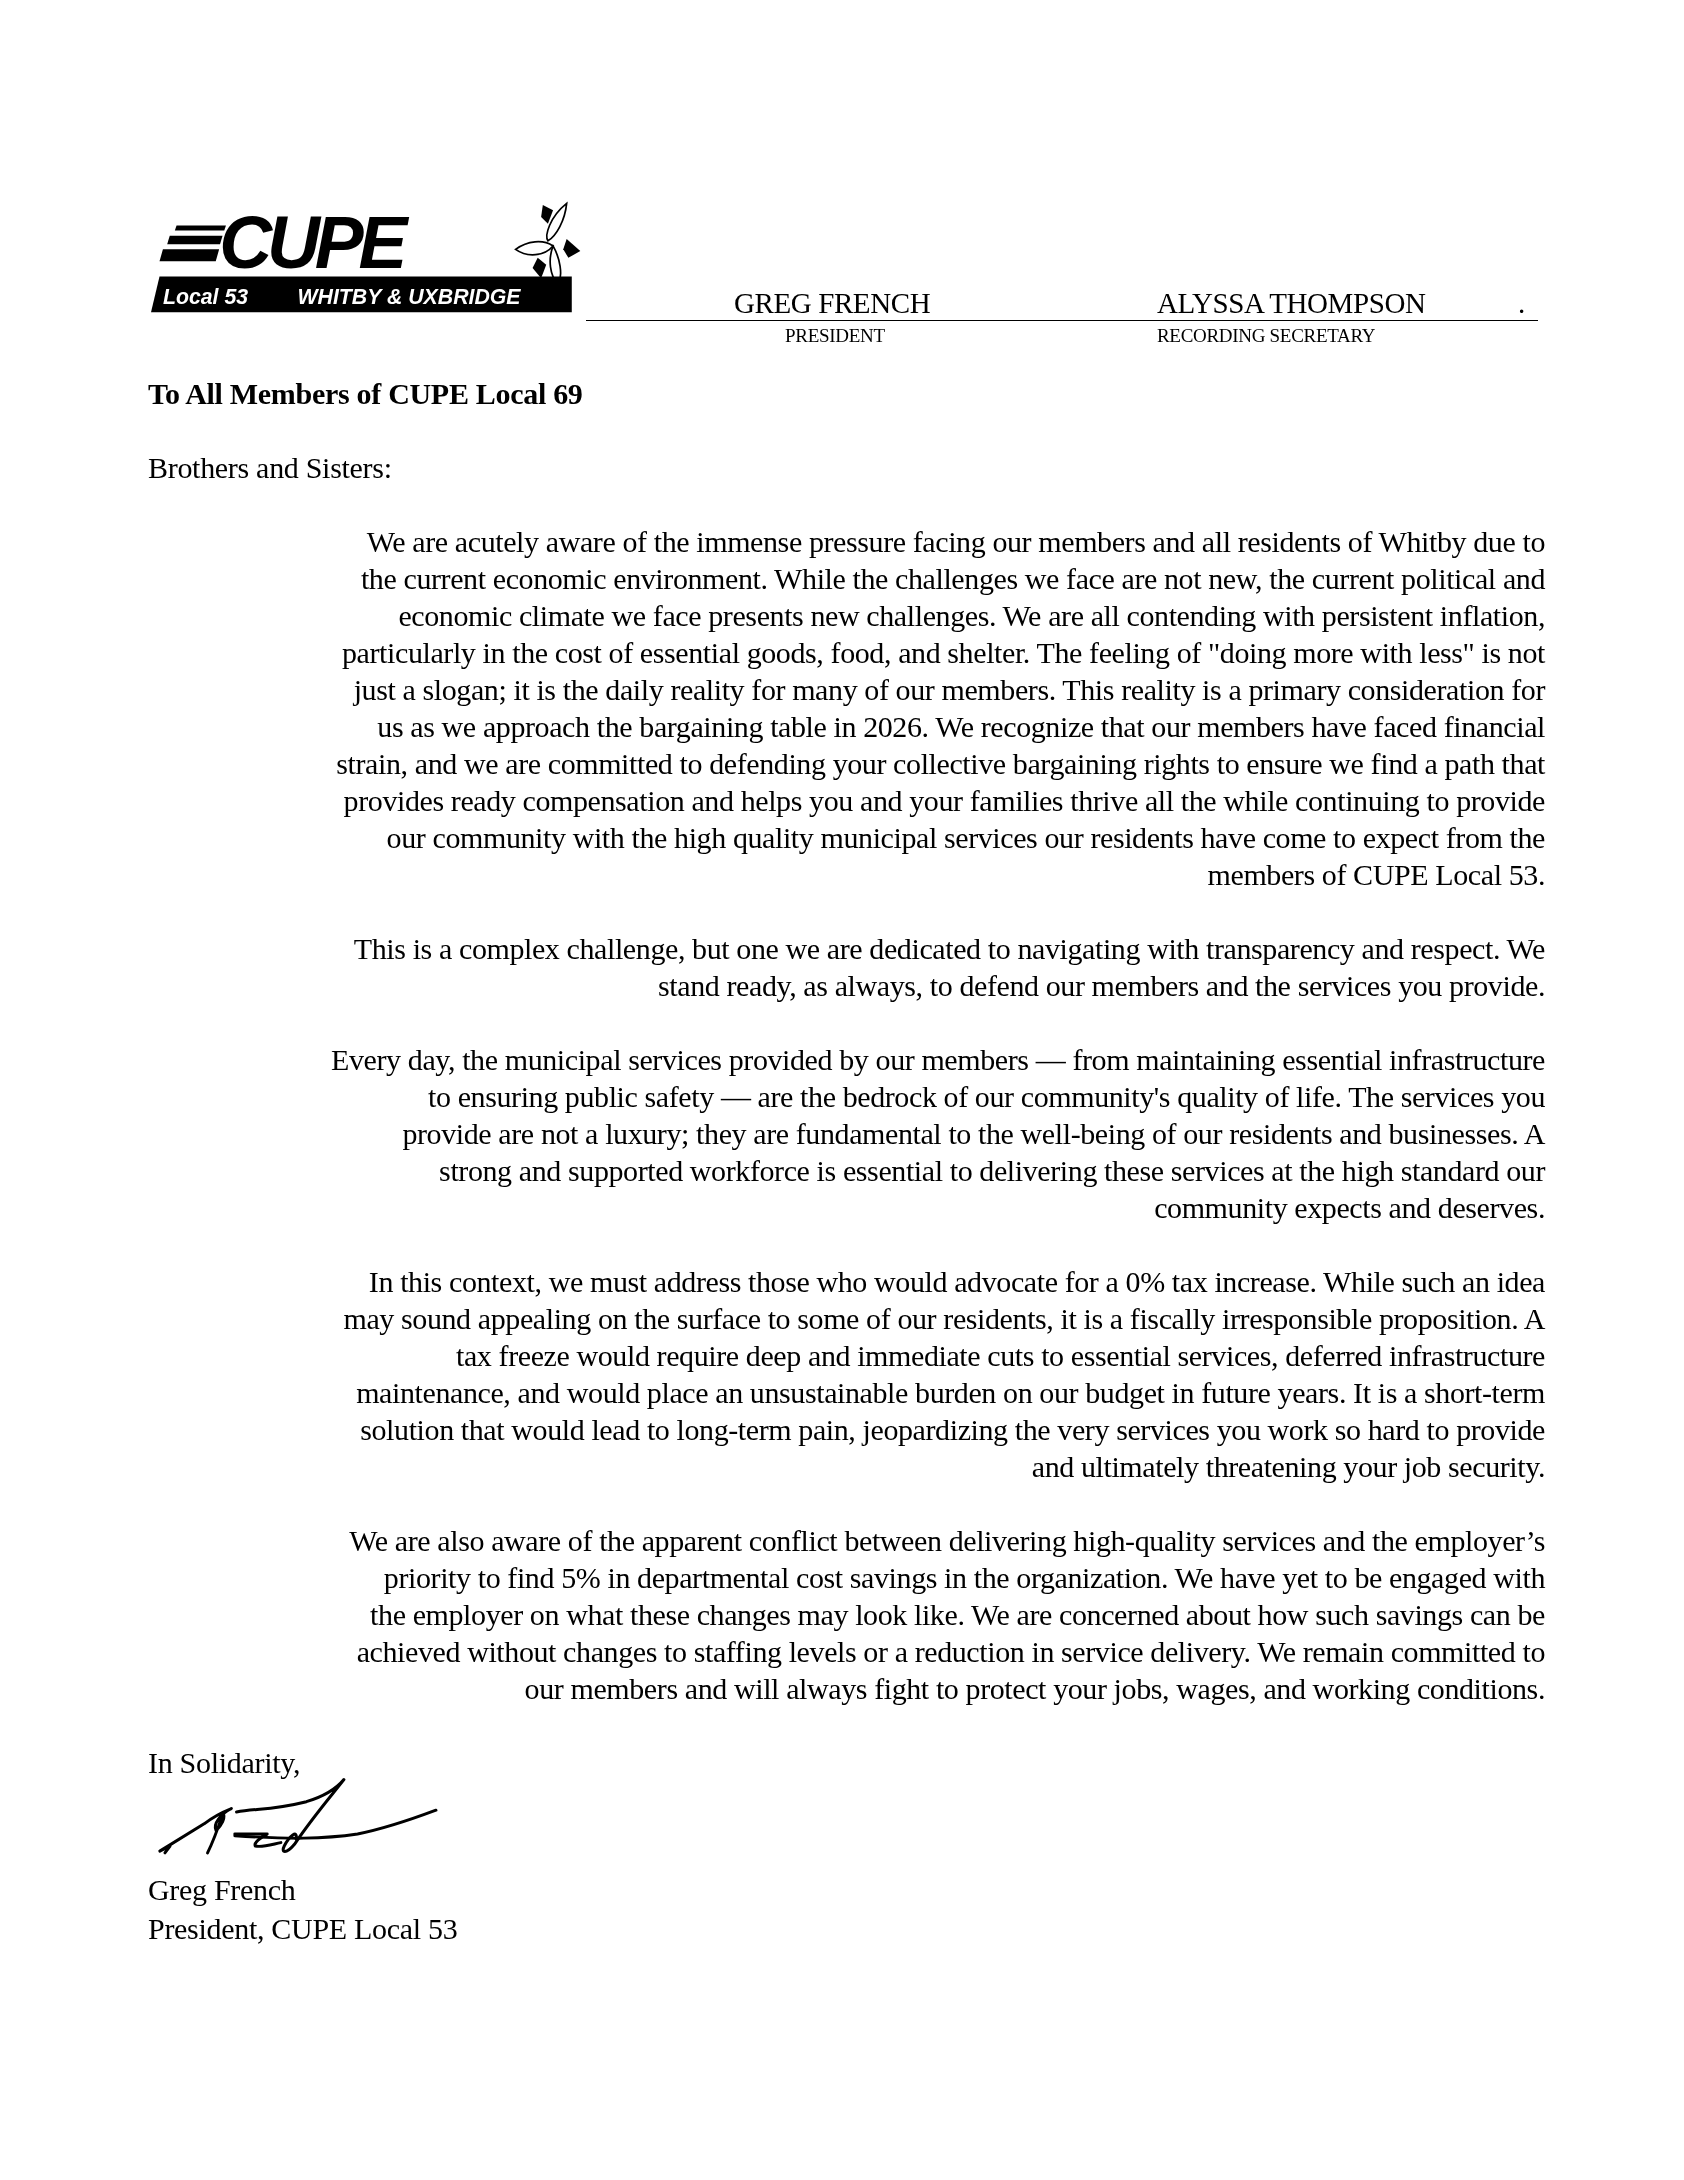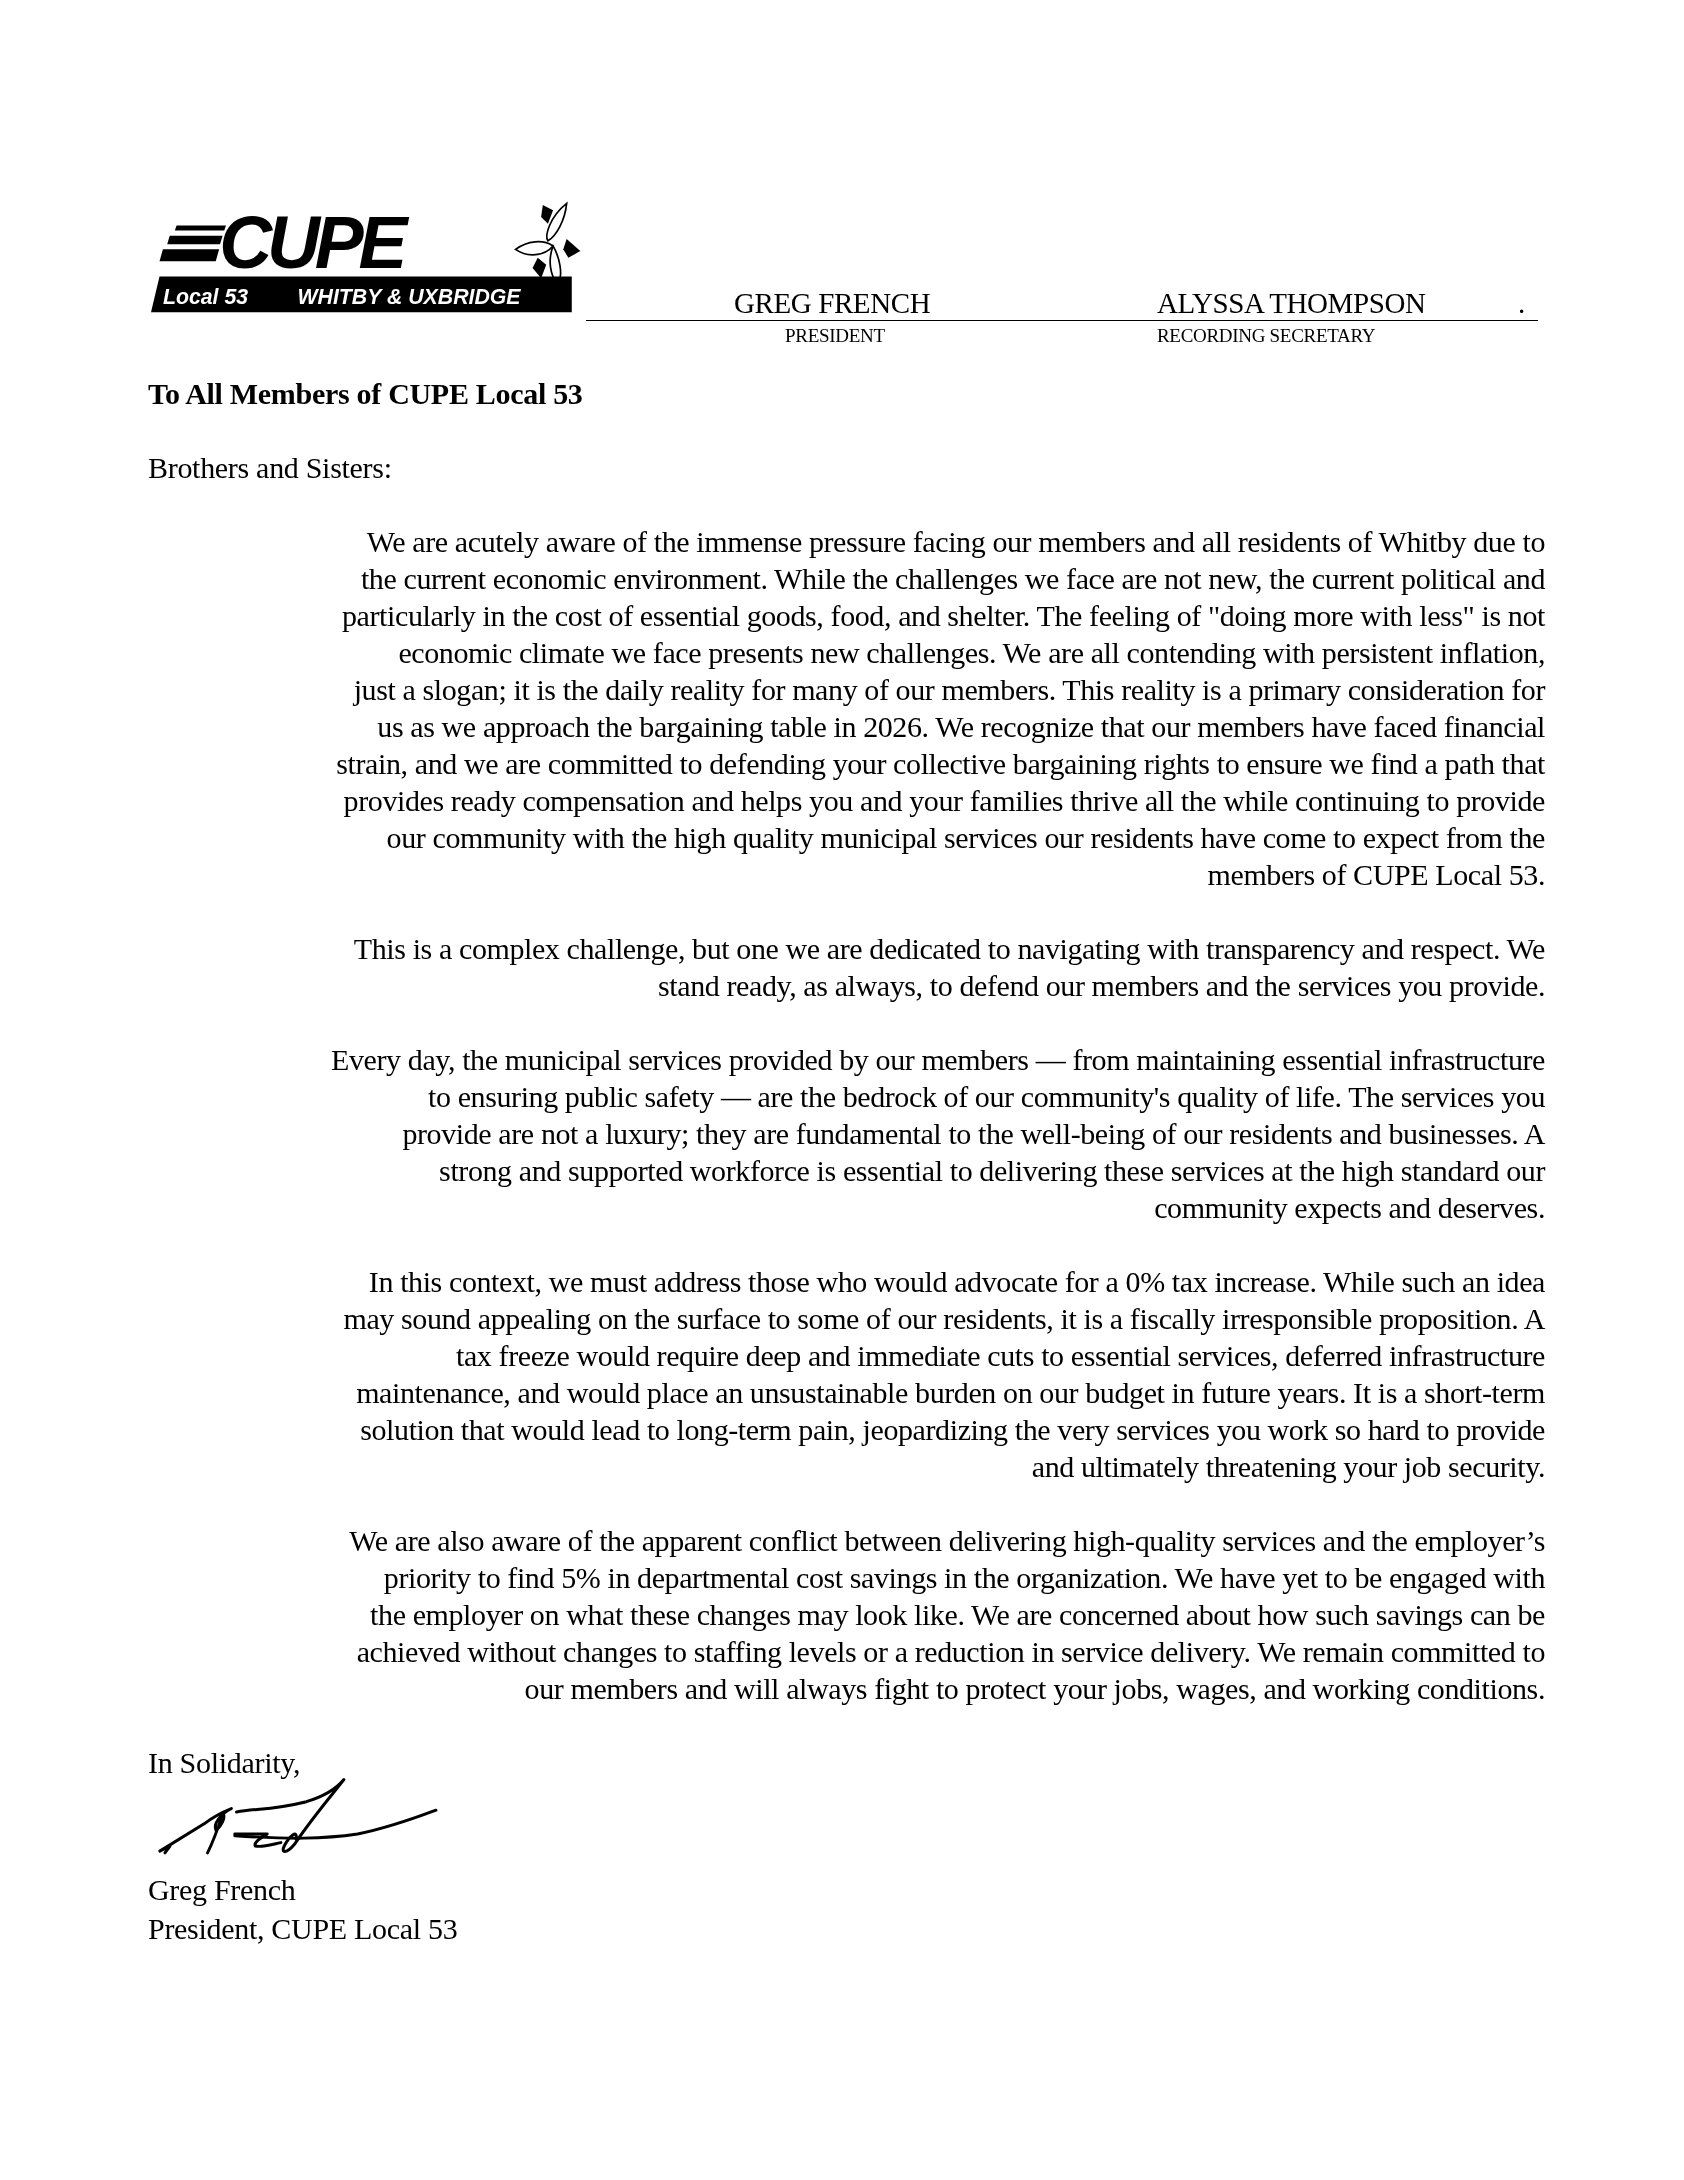--- a/index.html
+++ b/index.html
@@ -129,28 +129,28 @@
 </svg>
 
 <div class="officer-name" style="left:734px;">GREG FRENCH</div>
 <div class="officer-name" style="left:1157px;">ALYSSA THOMPSON</div>
 <div class="officer-dot">.</div>
 <div class="header-rule"></div>
 <div class="officer-title" style="left:785px;">PRESIDENT</div>
 <div class="officer-title" style="left:1157px;">RECORDING SECRETARY</div>
 
 <div class="content">
-  <div class="salutation-heading">To All Members of CUPE Local 53</div>
+  <div class="salutation-heading">To All Members of CUPE Local 69</div>
   <div class="greeting">Brothers and Sisters:</div>
 
   <div class="para">
     <span class="line">We are acutely aware of the immense pressure facing our members and all residents of Whitby due to</span>
     <span class="line">the current economic environment.  While the challenges we face are not new, the current political and</span>
+    <span class="line">economic climate we face presents new challenges.  We are all contending with persistent inflation,</span>
     <span class="line">particularly in the cost of essential goods, food, and shelter.  The feeling of "doing more with less" is not</span>
-    <span class="line">economic climate we face presents new challenges.  We are all contending with persistent inflation,</span>
     <span class="line">just a slogan; it is the daily reality for many of our members. This reality is a primary consideration for</span>
     <span class="line">us as we approach the bargaining table in 2026.  We recognize that our members have faced financial</span>
     <span class="line">strain, and we are committed to defending your collective bargaining rights to ensure we find a path that</span>
     <span class="line">provides ready compensation and helps you and your families thrive all the while continuing to provide</span>
     <span class="line">our community with the high quality municipal services our residents have come to expect from the</span>
     <span class="line">members of CUPE Local 53.</span>
   </div>
 
   <div class="para">
     <span class="line">This is a complex challenge, but one we are dedicated to navigating with transparency and respect.  We</span>

